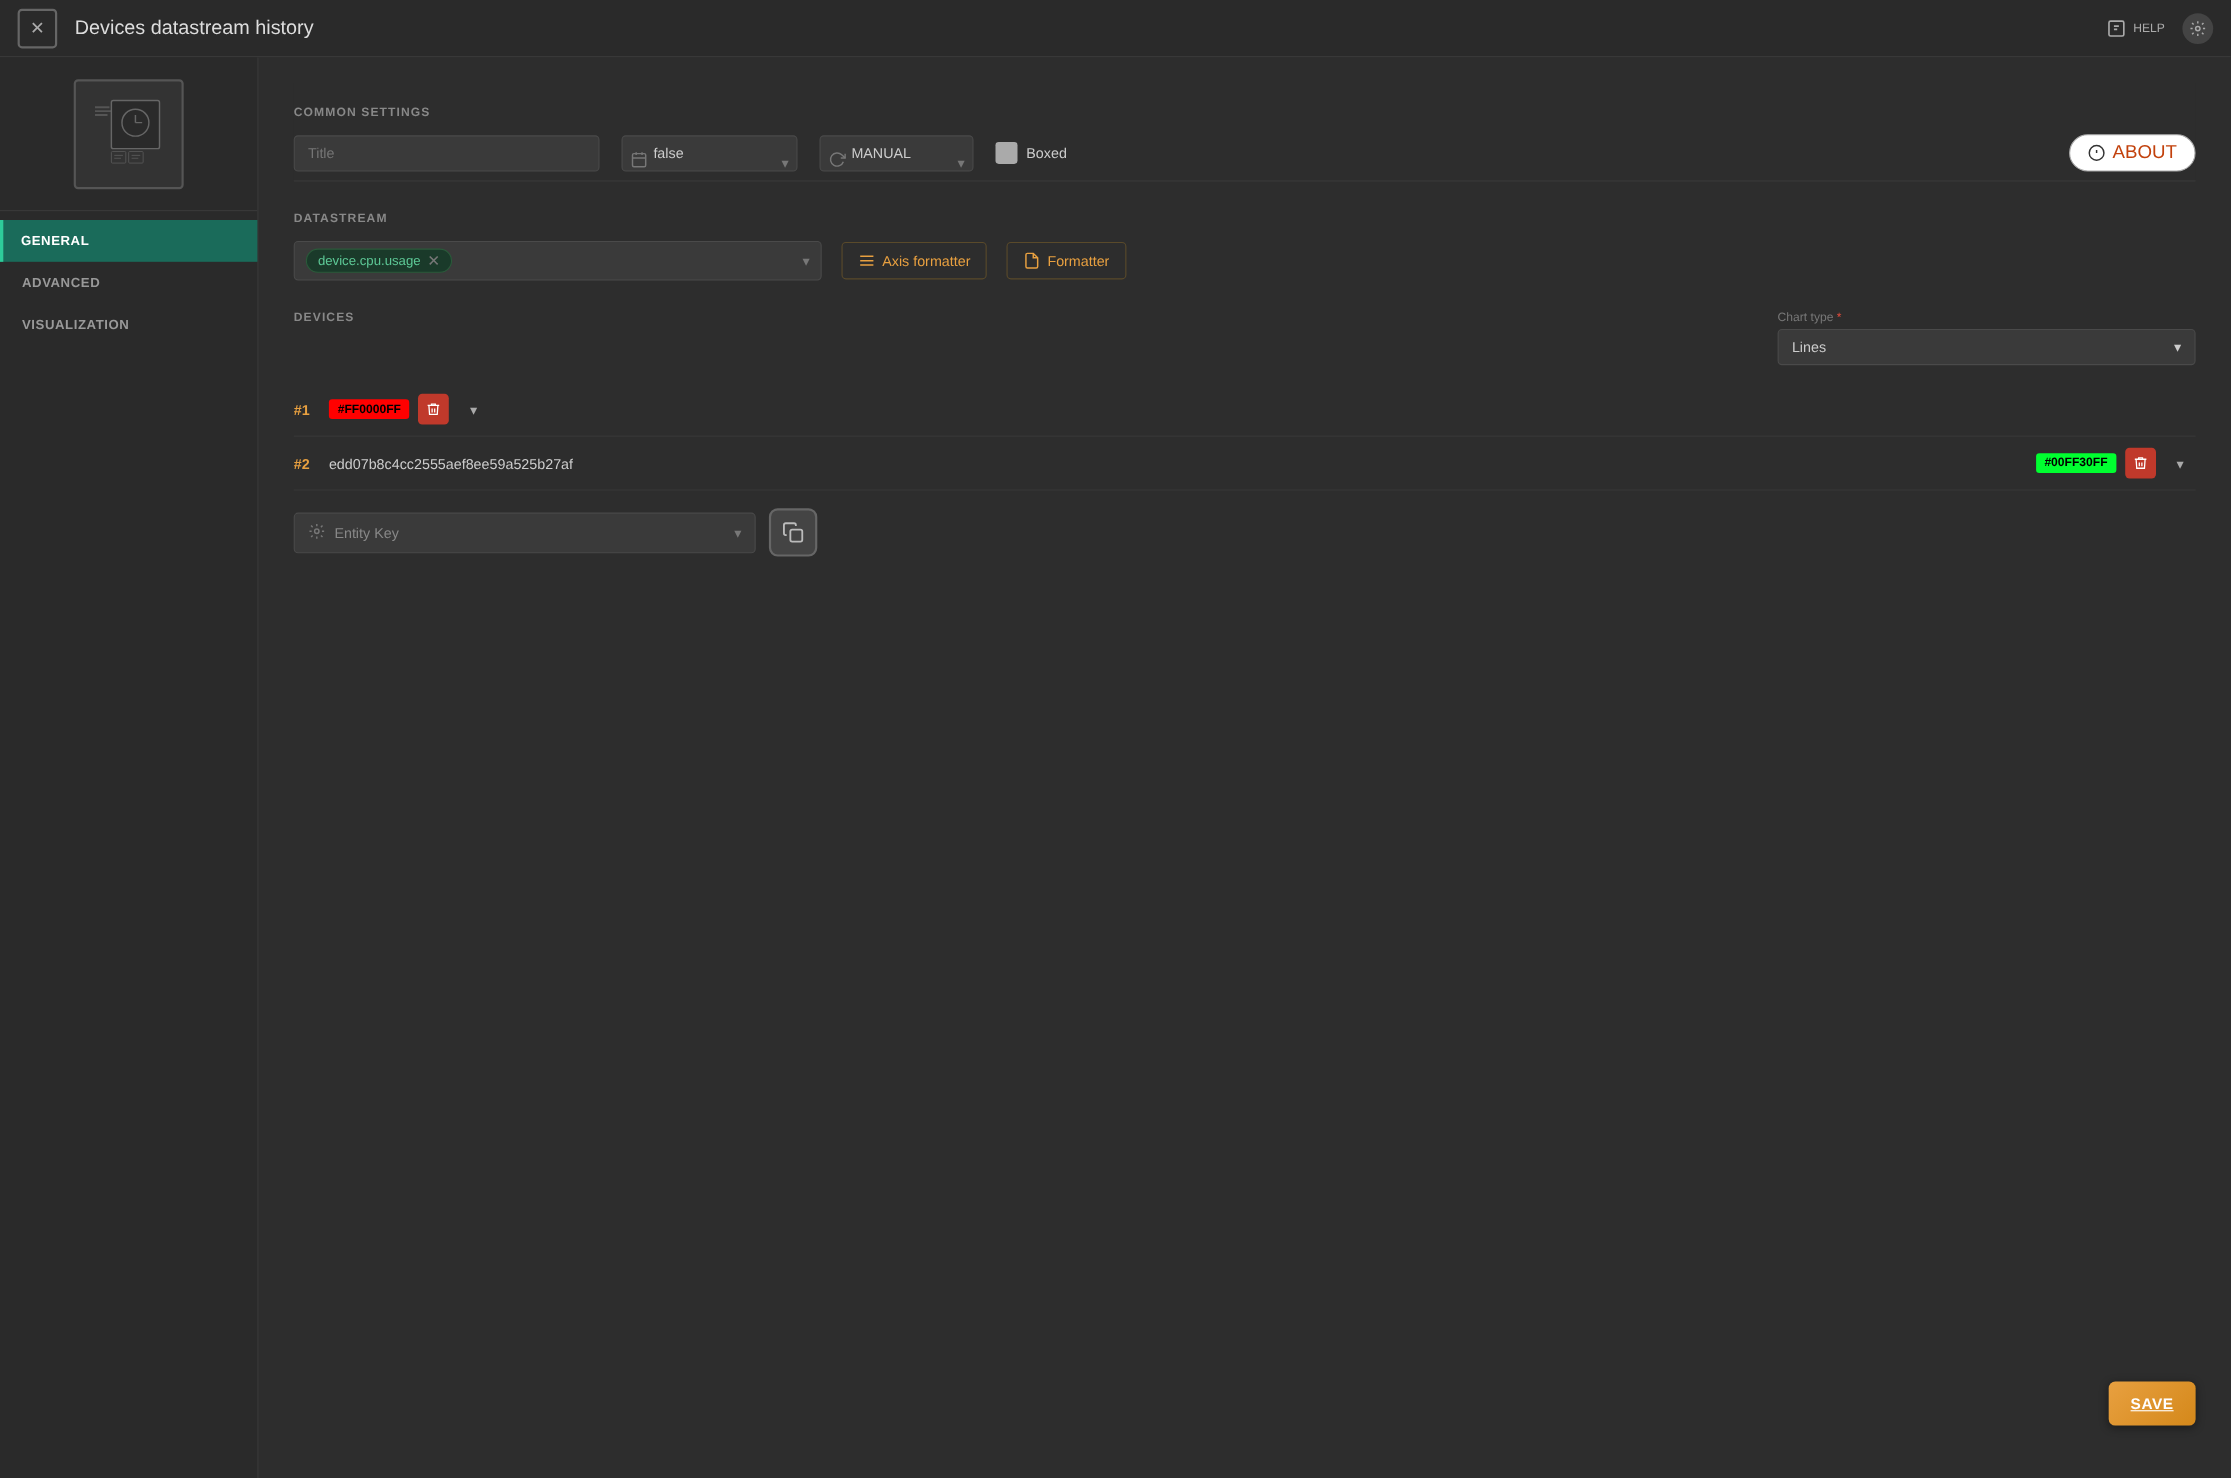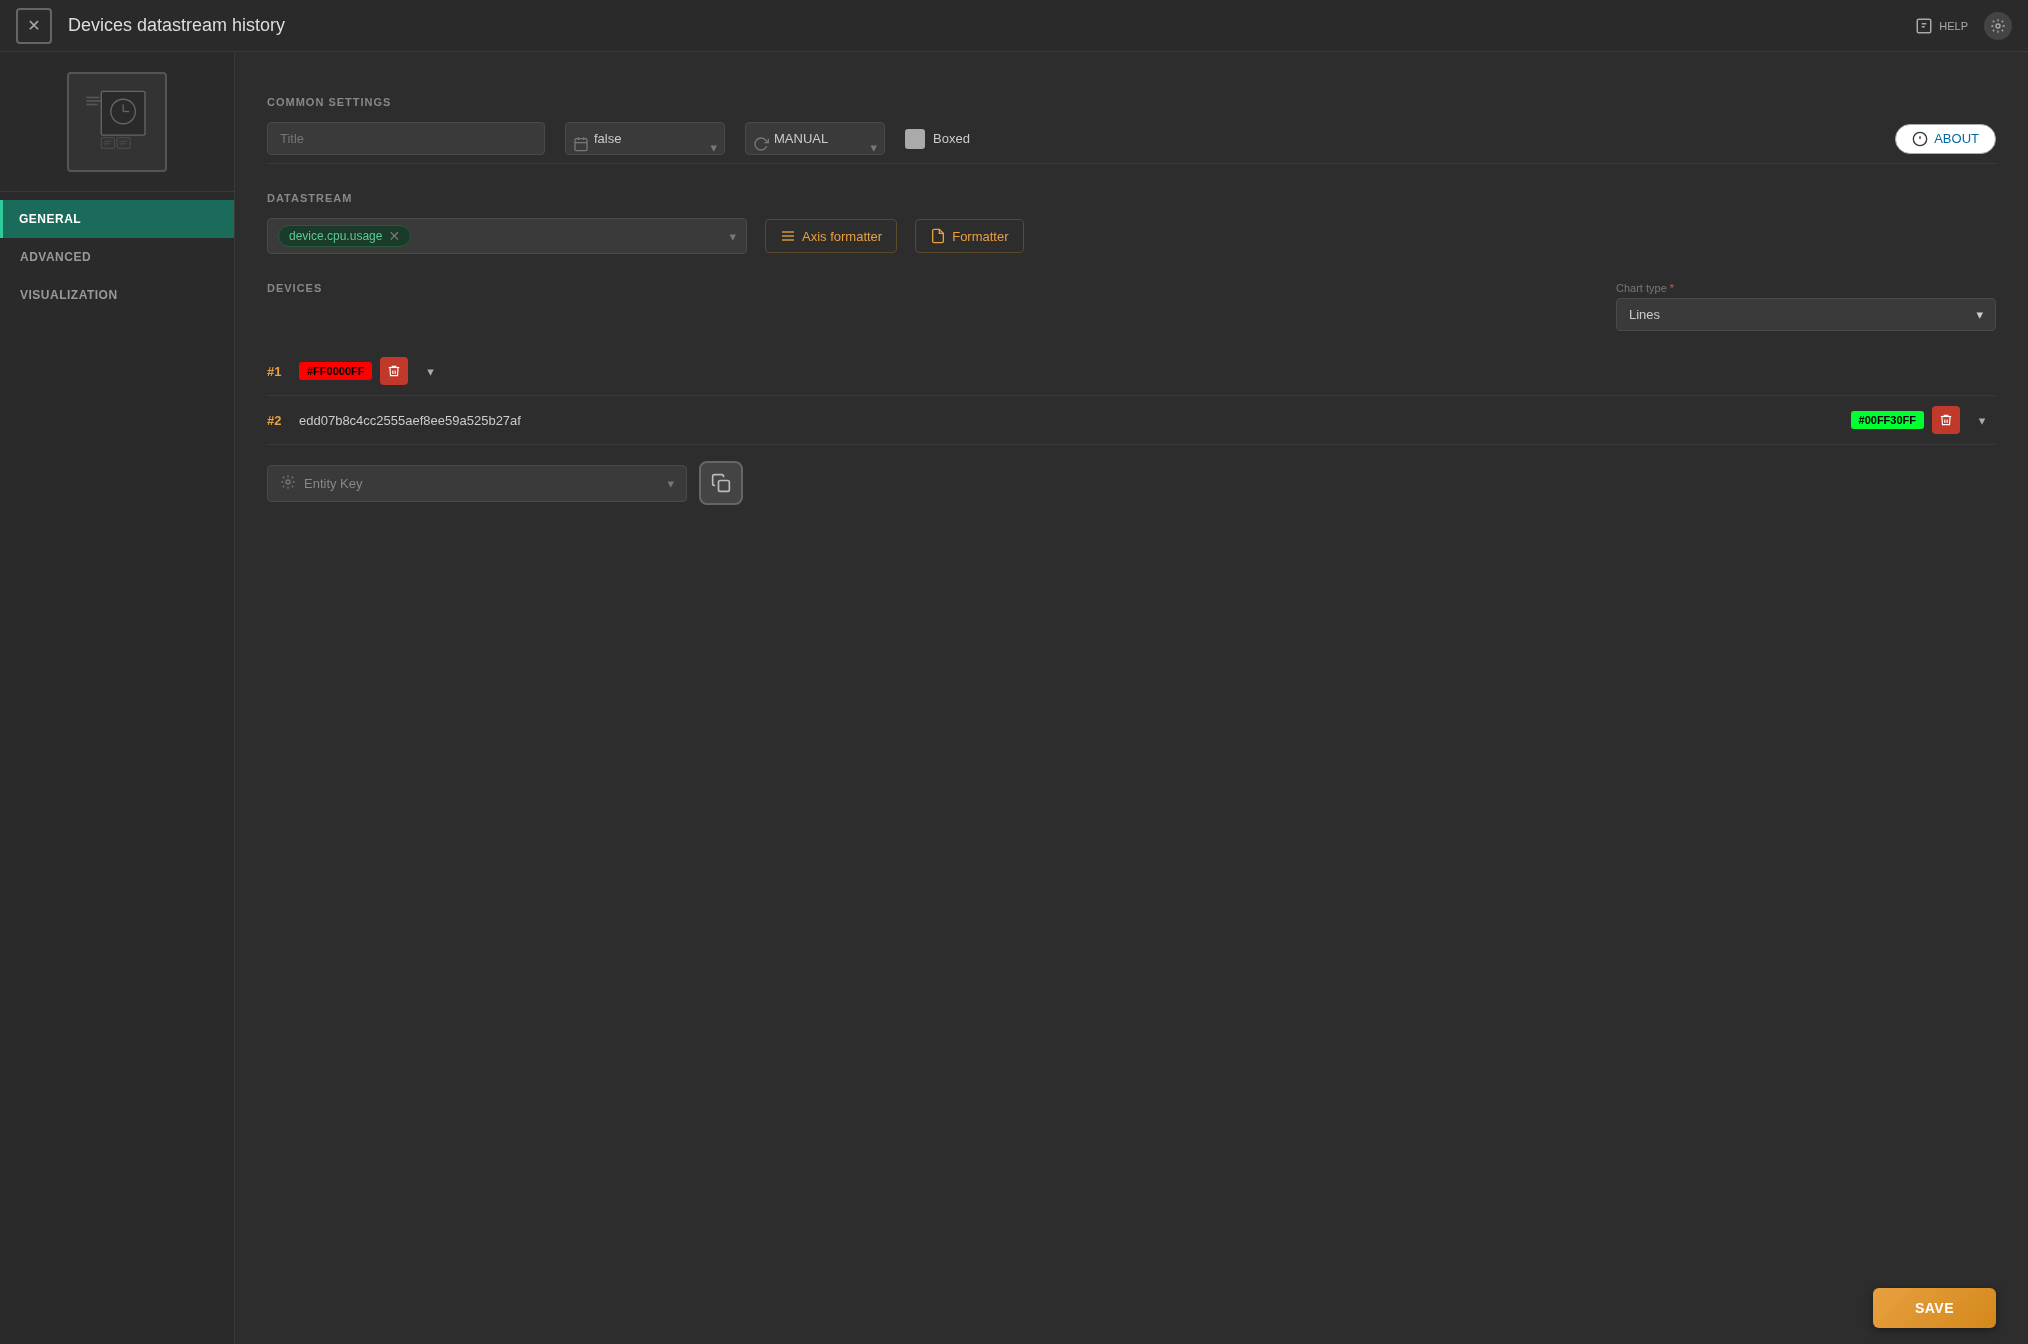--- a/index.html
+++ b/index.html
@@ -166,25 +166,25 @@
       padding-left: 28px;
     }
     .select-wrapper .chevron {
       position: absolute;
       right: 8px;
       color: #777;
       pointer-events: none;
     }
     .about-btn {
       background: #fff;
-      color: #0369a1;
+      color: #c2410c;
       border: 1px solid #aaa;
       border-radius: 20px;
       padding: 6px 16px;
-      font-size: 13px;
+      font-size: 17px;
       display: flex; align-items: center; gap: 6px;
       cursor: pointer;
       margin-left: auto;
     }
     .boxed-row {
       display: flex; align-items: center; gap: 8px;
     }
     .checkbox-box {
       width: 20px; height: 20px;
       background: #aaa;
@@ -354,32 +354,33 @@
       background: #444;
       border: 2px solid #666;
       border-radius: 8px;
       display: flex; align-items: center; justify-content: center;
       cursor: pointer;
     }
 
     
     .save-btn {
       position: fixed;
-      bottom: 16px;
+      bottom: 48px;
       right: 32px;
       background: linear-gradient(135deg, #e8a040, #d4881a);
       color: #fff;
       border: none;
       border-radius: 6px;
-      padding: 12px 42px;
+      padding: 12px 20px;
       font-size: 14px;
       font-weight: 700;
       cursor: pointer;
       letter-spacing: 0.5px;
       box-shadow: 0 2px 8px rgba(0,0,0,0.4);
+      text-decoration: underline;
     }
 
     .top-settings-block {
       background: #2d2d2d;
       padding: 20px 0 8px 0;
       border-bottom: 1px solid #3a3a3a;
       margin-bottom: 28px;
     }
     .settings-fields-row {
       display: flex;

